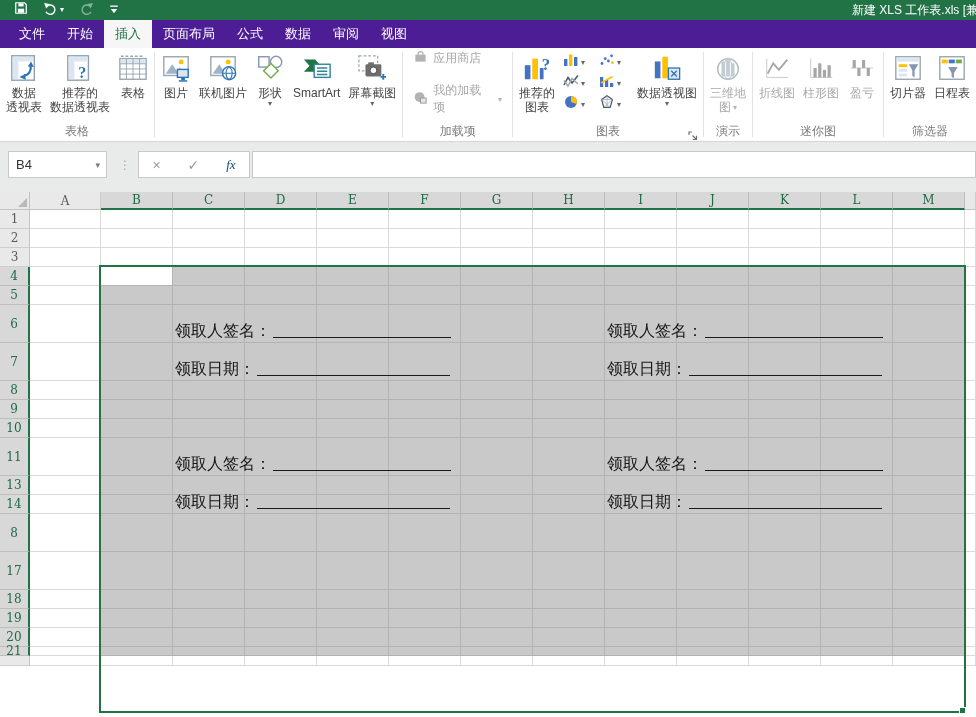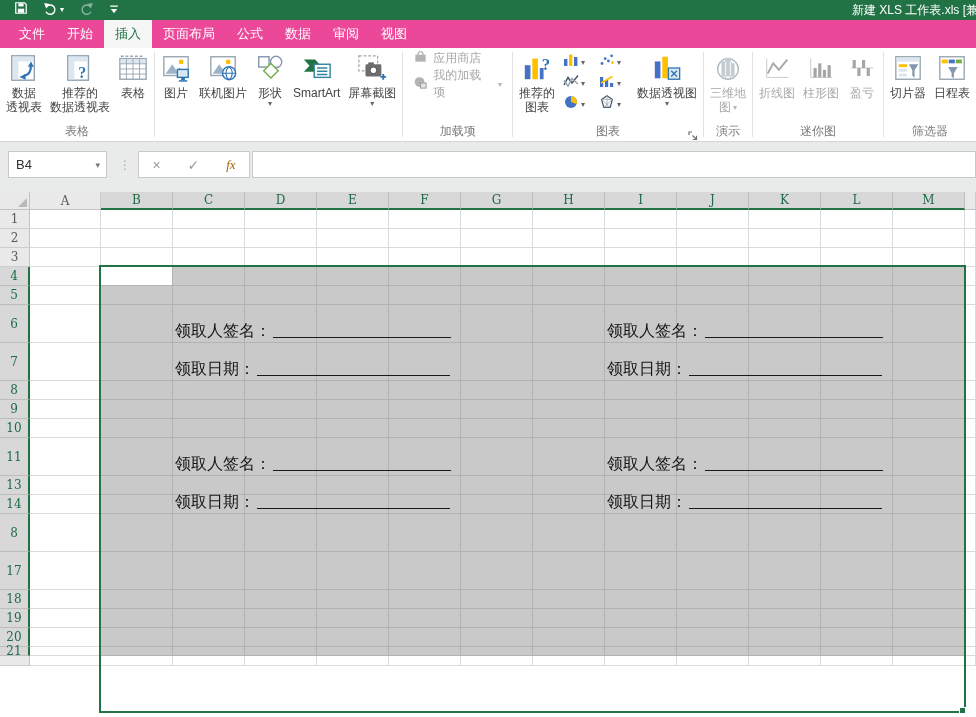--- a/index.html
+++ b/index.html
@@ -10,54 +10,54 @@
   }
   
   .titlebar { position:absolute; left:0; top:0; width:976px; height:20px; background:#217346; }
   .qat { position:absolute; left:14px; top:0; height:20px; display:flex; align-items:center; gap:15px; }
   .qat-btn { display:flex; align-items:center; gap:2px; height:20px; cursor:default; }
   .qat-btn.disabled { opacity:.45; }
   .qat-caret { color:#fff; font-size:8px; line-height:8px; }
   .win-title { position:absolute; left:852px; top:0; width:300px; height:20px; line-height:20px;
     color:#fff; font-size:12px; white-space:nowrap; }
   
-  .tabbar { position:absolute; left:0; top:20px; width:976px; height:28px; background:#ec4899;
+  .tabbar { position:absolute; left:0; top:20px; width:976px; height:28px; background:#4c1d95;
     display:flex; align-items:stretch; padding-left:8px; }
   .tab { color:#fff; font-size:13px; padding:0 11px; display:flex; align-items:center; cursor:default; }
   .tab.active { background:#f5f6f5; color:#217346; }
   .tellme { display:flex; align-items:center; gap:6px; margin-left:12px; color:rgba(255,255,255,.85); font-size:13px; }
   
   .ribbon { position:absolute; left:0; top:48px; width:976px; height:94px; background:#fff;
     border-bottom:1px solid #d5d5d5; display:flex; align-items:stretch; overflow:hidden; }
   .rgroup { position:relative; display:flex; flex-direction:column; padding:1px 2px 0 2px; }
   .rsep { width:1px; background:#e2e2e2; margin:4px 0; flex:none; }
   .rbtns { flex:1; display:flex; align-items:flex-start; }
   .rlabel { height:17px; text-align:center; font-size:12px; color:#7a7a7a; line-height:15px; }
   .btn-large { display:flex; flex-direction:column; align-items:center; padding:1px 4px 0 4px; min-width:38px; cursor:default; }
   .bl-icon { height:36px; display:flex; align-items:center; justify-content:center; }
   .bl-line { font-size:12px; line-height:14px; color:#444; white-space:nowrap; display:flex; align-items:center; gap:2px; }
   .disabled .bl-line { color:#a8a8a8; }
   .caret { font-size:8px; color:#666; line-height:7px; }
   .disabled .caret { color:#b5b5b5; }
-  .menu-col { display:flex; flex-direction:column; justify-content:center; gap:0; padding:0 8px; }
+  .menu-col { display:flex; flex-direction:column; justify-content:center; gap:15px; padding:0 8px; }
   .btn-menu { display:flex; align-items:center; gap:5px; font-size:12px; color:#444; cursor:default; }
   .btn-menu.disabled { color:#a8a8a8; }
   .mini-grid { display:grid; grid-template-columns:30px 30px; column-gap:6px; row-gap:3px; padding:4px 4px 0 4px; }
   .btn-mini { display:flex; align-items:center; gap:2px; cursor:default; }
   .launcher { position:absolute; right:3px; bottom:2px; width:12px; height:12px; cursor:default; }
   
   .fbar { position:absolute; left:0; top:142px; width:976px; height:50px; background:#e9ebea; }
   .namebox { position:absolute; left:8px; top:9px; width:99px; height:27px; background:#fff;
     border:1px solid #c9c9c9; font-size:13px; color:#333; display:flex; align-items:center; padding-left:7px; }
   .namebox .nb-caret { position:absolute; right:6px; font-size:9px; color:#777; }
   .fbar-dots { position:absolute; left:119px; top:9px; height:27px; display:flex; align-items:center; color:#a8a8a8; font-size:12px; }
   .fxbox { position:absolute; left:138px; top:9px; width:112px; height:27px; background:#fff;
     border:1px solid #c9c9c9; display:flex; align-items:center; justify-content:space-around; }
   .fx-cancel,.fx-enter { color:#9a9a9a; font-size:14px; }
-  .fx-fn { color:#a16207; font-size:13px; font-style:italic; font-family:"Liberation Serif","DejaVu Serif",serif; }
+  .fx-fn { color:#0c4a6e; font-size:13px; font-style:italic; font-family:"Liberation Serif","DejaVu Serif",serif; }
   .ffield { position:absolute; left:252px; top:9px; width:724px; height:27px; background:#fff;
     border:1px solid #c9c9c9; font-size:13px; padding-left:6px; display:flex; align-items:center; }
   
   .sheet { position:absolute; left:0; top:192px; width:976px; height:525px; overflow:hidden;
     font-family:"DejaVu Serif","Liberation Serif",serif; background:#fff; }
   .chrow { display:flex; height:18px; }
   .corner { width:30px; height:18px; background:#e9e9e9; border-right:1px solid #c3c3c3;
     border-bottom:1px solid #c3c3c3; position:relative; }
   .corner:after { content:""; position:absolute; right:2px; bottom:2px;
     border-left:9px solid transparent; border-bottom:9px solid #b9b9b9; }

